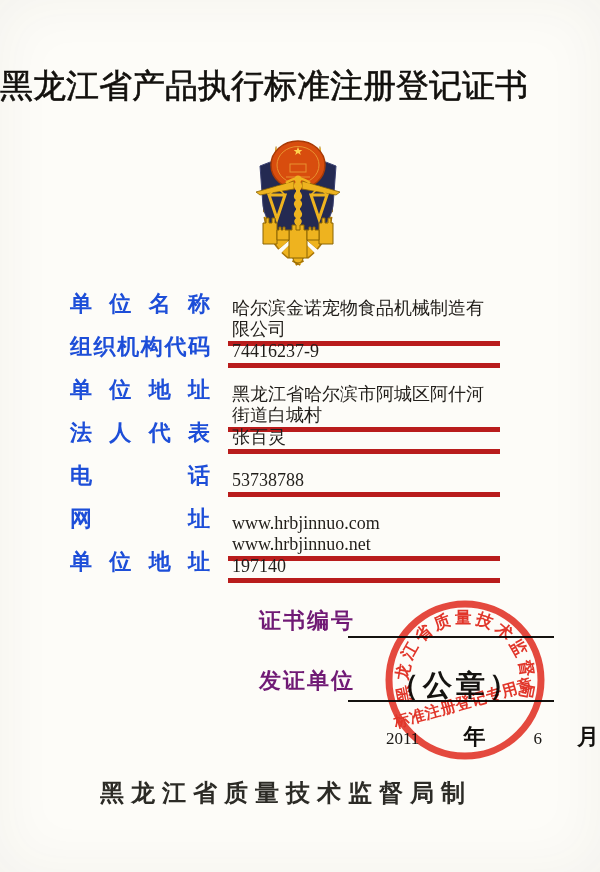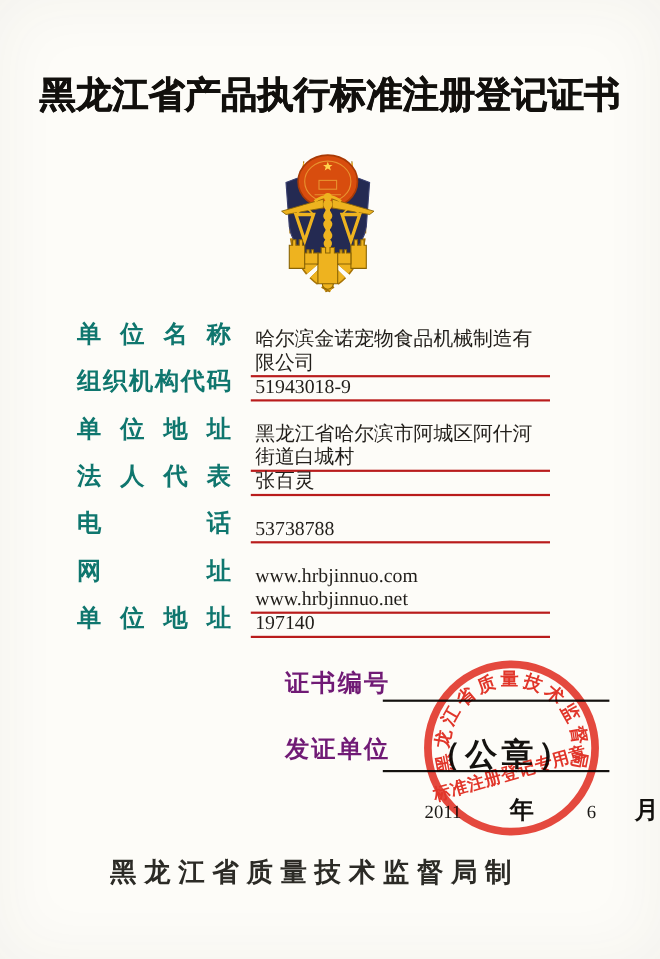--- a/index.html
+++ b/index.html
@@ -8,37 +8,36 @@
     background:#fdfcf8;
     font-family:"Liberation Serif","DejaVu Serif",serif;
     color:#14120f;
   }
   .page{
     position:absolute;inset:0;
     box-shadow:inset 0 0 60px rgba(60,55,45,.05);
   }
   .title{
     position:absolute;top:64px;left:0;right:0;
-    text-align:center;
-    font-size:33px;font-weight:bold;letter-spacing:0px;
+    font-size:33px;font-weight:normal;letter-spacing:0px;
     color:#12100d;
     -webkit-text-stroke:.6px #12100d;
   }
   .emblem{position:absolute;left:236px;top:134px;width:124px;height:132px;}
   .form{position:absolute;left:70px;top:291px;width:430px;}
   .form-row{display:flex;height:43px;}
   .field-label{
     width:140px;flex:0 0 140px;
     font-size:22px;font-weight:bold;line-height:26px;
     text-align:justify;text-align-last:justify;
-    color:#0f766e;
+    color:#1d4ed8;
   }
   .field-value{
     flex:1;margin-left:18px;align-self:flex-start;margin-top:7px;
-    border-bottom:2px solid #b91c1c;
+    border-bottom:5px solid #b91c1c;
     font-size:18px;line-height:21px;padding:0 2px 1px 4px;
     white-space:pre-wrap;overflow:hidden;
     color:#211e1a;
   }
   .issue-label{
     position:absolute;left:259px;
     font-size:22px;font-weight:bold;letter-spacing:2px;color:#701a75;
   }
   .issuer-value{
     position:absolute;left:390px;top:666px;
@@ -122,21 +121,21 @@
     </g>
   </svg>
 
   <div class="form">
     <div class="form-row">
       <div class="field-label">单位名称</div>
       <div class="field-value">哈尔滨金诺宠物食品机械制造有限公司</div>
     </div>
     <div class="form-row">
       <div class="field-label">组织机构代码</div>
-      <div class="field-value">51943018-9</div>
+      <div class="field-value">74416237-9</div>
     </div>
     <div class="form-row">
       <div class="field-label">单位地址</div>
       <div class="field-value">黑龙江省哈尔滨市阿城区阿什河街道白城村</div>
     </div>
     <div class="form-row">
       <div class="field-label">法人代表</div>
       <div class="field-value">张百灵</div>
     </div>
     <div class="form-row">

